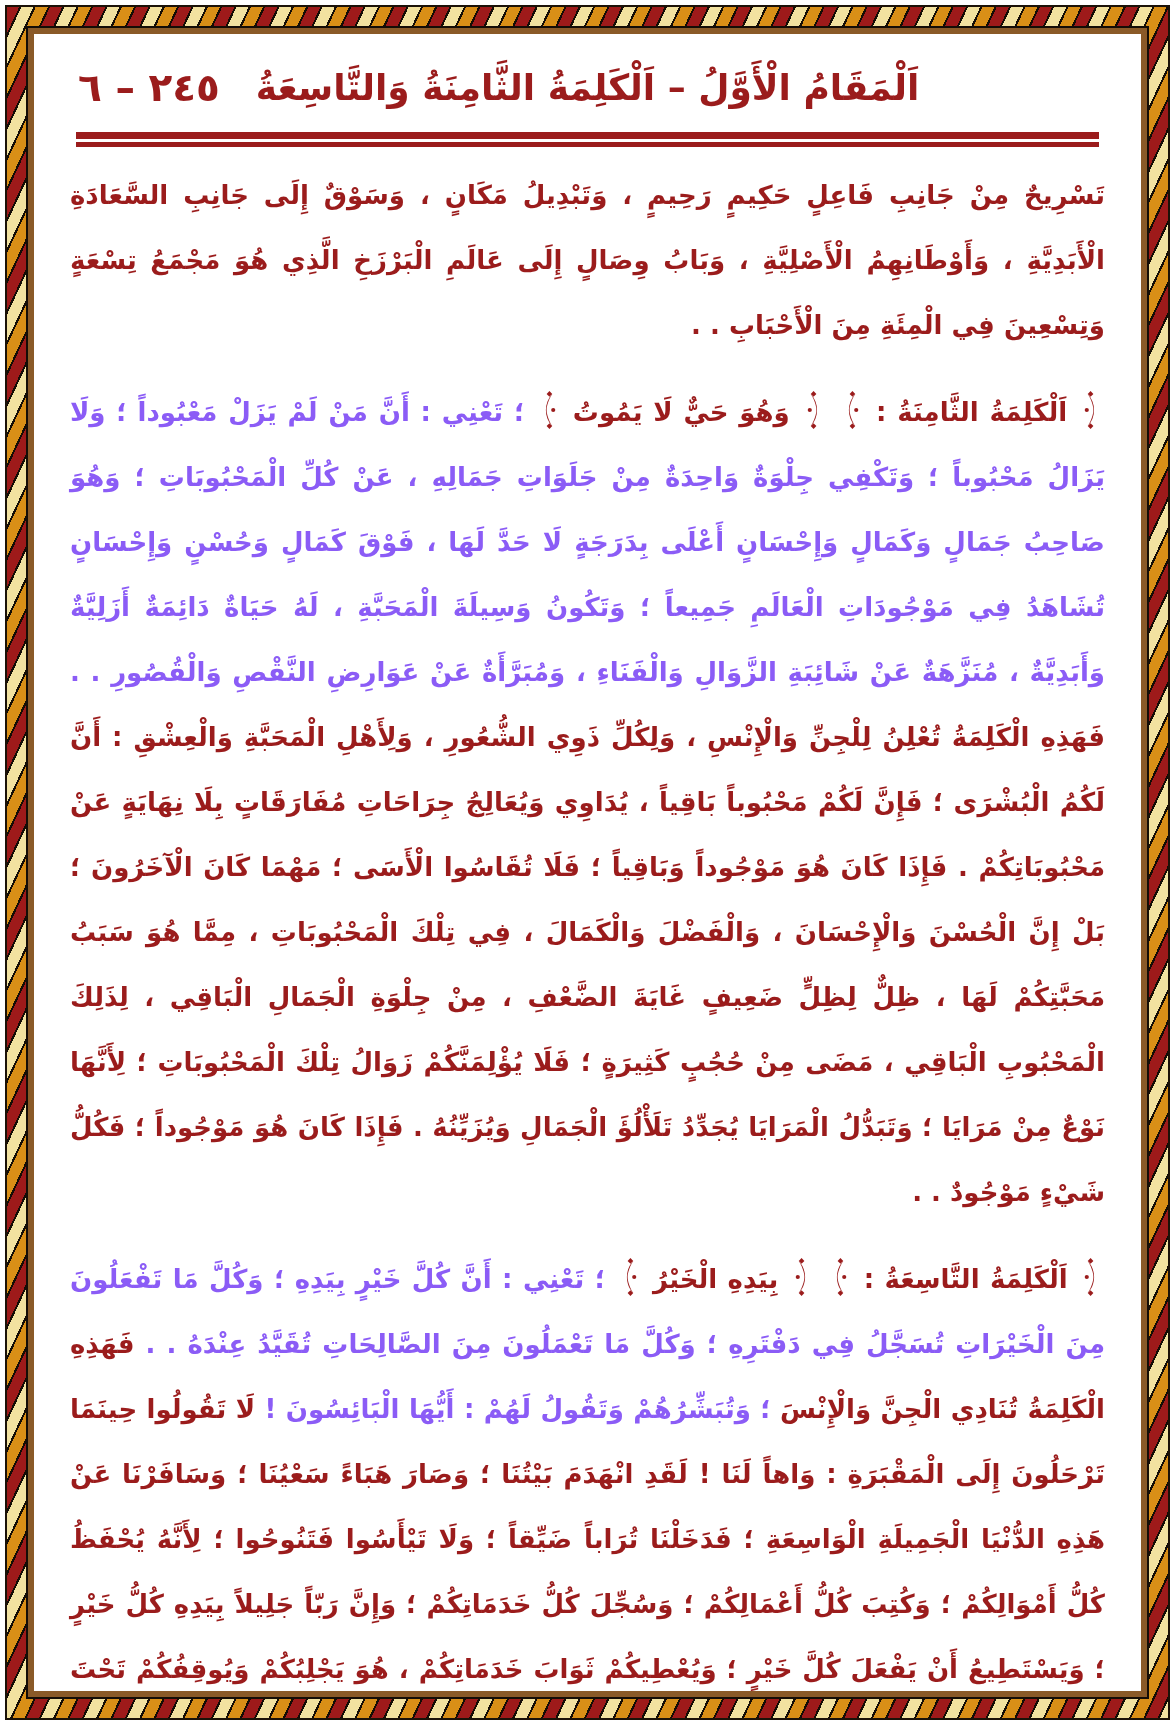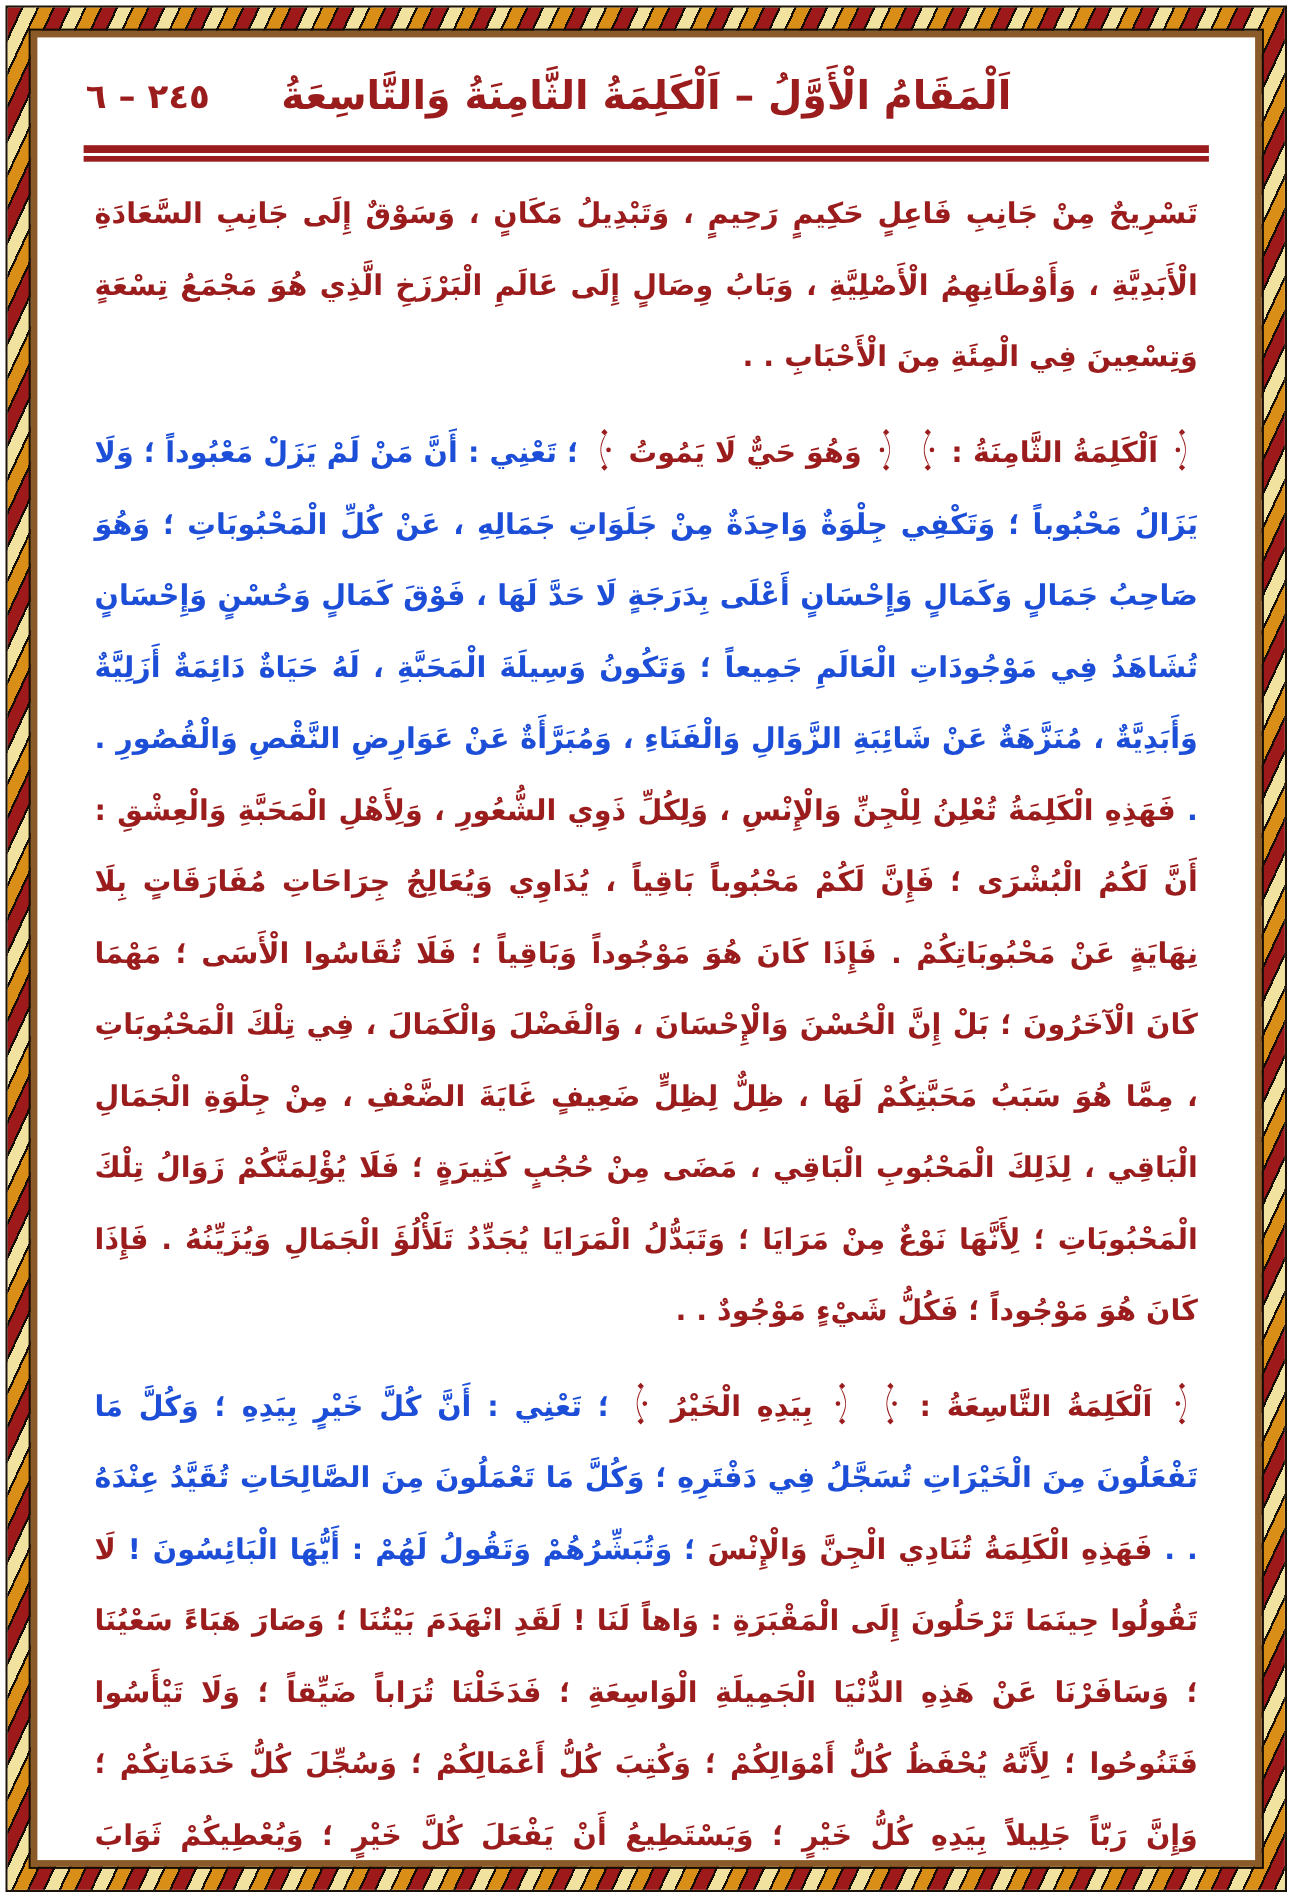--- a/index.html
+++ b/index.html
@@ -21,35 +21,35 @@
   .content {
     height:100%; box-sizing:border-box; background:#ffffff;
     direction:rtl; padding:12px 30px 0; overflow:hidden;
   }
   .header { position:relative; height:76px; margin-top:4px; }
   .title {
     text-align:center; font-size:36px; font-weight:bold;
     color:#9b1c1c; line-height:76px; white-space:nowrap;
   }
   .page-number {
-    position:absolute; left:14px; top:0; font-size:31px; font-weight:bold;
+    position:absolute; left:14px; top:0; font-size:39px; font-weight:bold;
     color:#9b1c1c; line-height:76px; direction:ltr; unicode-bidi:isolate;
   }
   .rule {
     height:15px; margin:6px 12px 0;
     background:linear-gradient(to bottom,
       #9b1c1c 0 7px, #ffffff 7px 10px, #9b1c1c 10px 15px);
   }
   .body-text { padding:16px 6px 0; }
   .para {
-    margin:0 16px 22px; text-align:justify; text-justify:inter-word;
+    margin:0 0 22px; text-align:justify; text-justify:inter-word;
     font-size:26px; font-weight:bold; line-height:65px; color:#1a1a1a;
   }
   .seg.red   { color:#9b1c1c; }
-  .seg.black { color:#1d4ed8; }
+  .seg.black { color:#8b5cf6; }
   .orn {
     display:inline-block; width:17px; height:40px; margin:0 5px;
     vertical-align:middle; transform:translateY(-4px); color:#9b1c1c;
   }
   .orn.orn-l { transform:translateY(-4px) scaleX(-1); }
   .orn svg { display:block; width:100%; height:100%; }
 </style>
 </head>
 <body>
 

